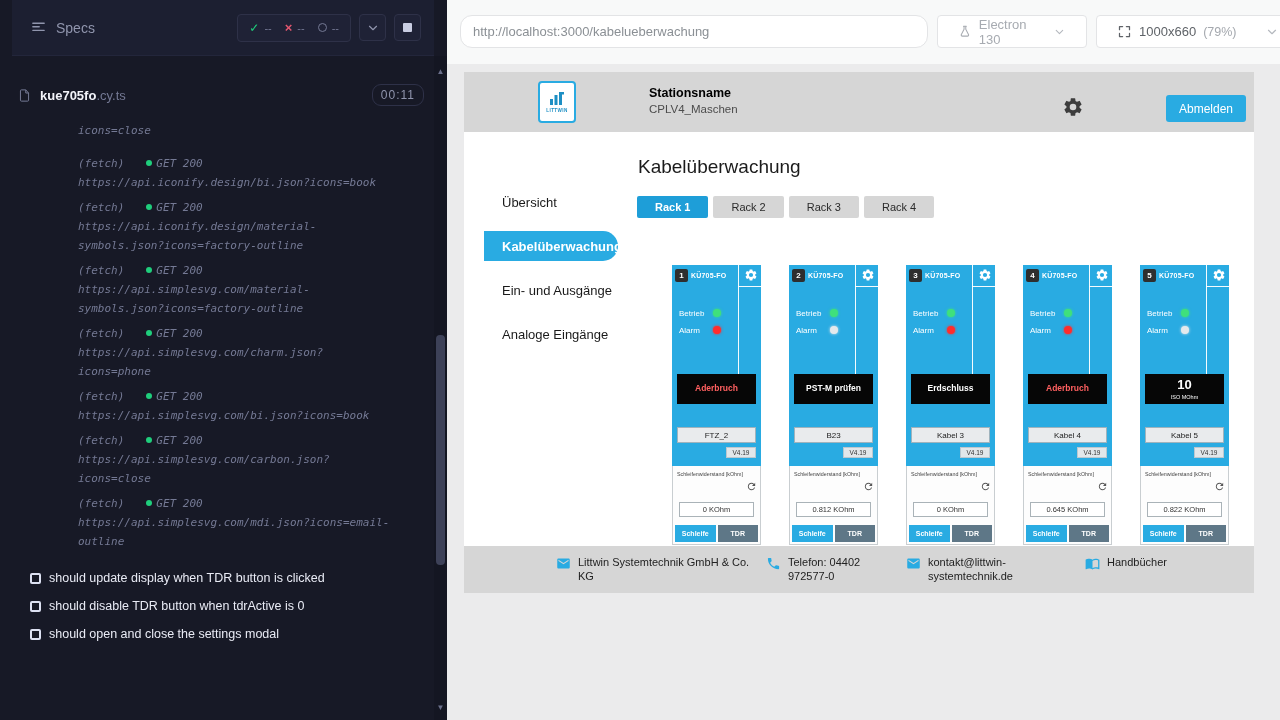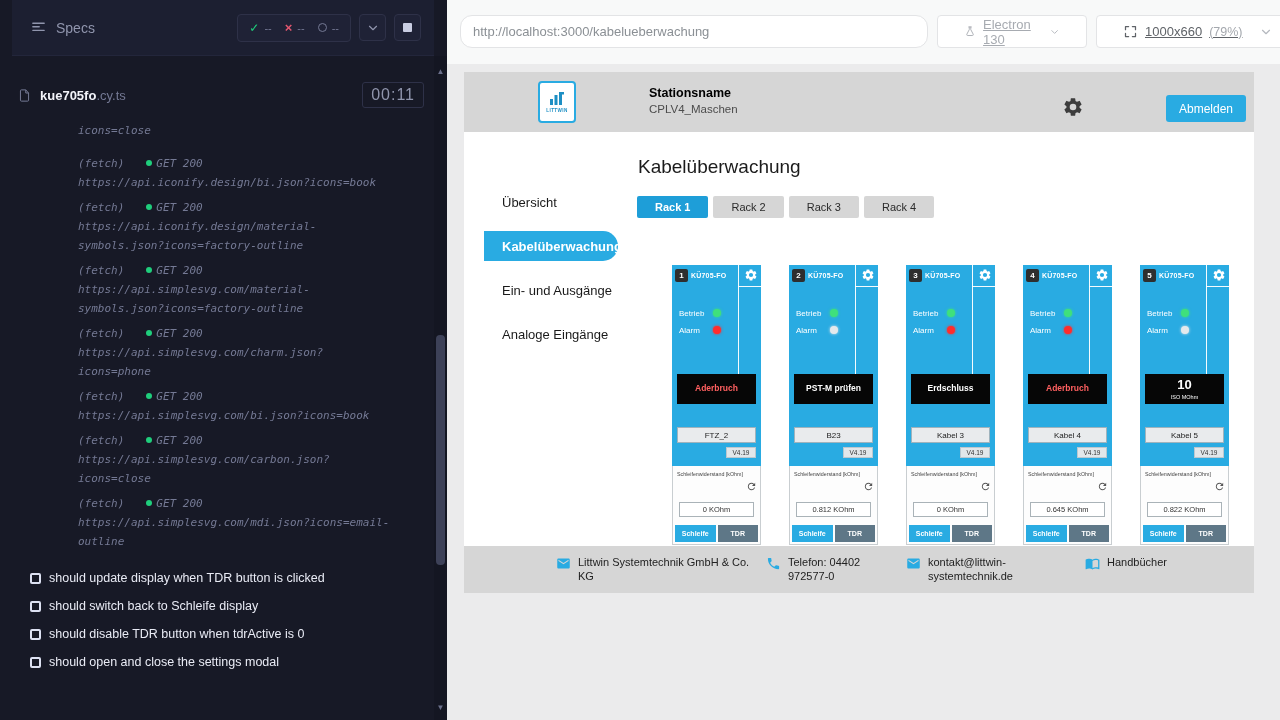--- a/index.html
+++ b/index.html
@@ -16,21 +16,21 @@
   .glyph-pass { color:#1fce7c; font-size:12px; }
   .glyph-fail { color:#e45770; font-size:13px; font-weight:bold; }
   .glyph-pend { width:9px; height:9px; border:1.5px solid #747994; border-radius:50%; }
   .icon-btn { width:27px; height:27px; border:1px solid #2e3148; background:#1f2236; border-radius:4px; display:flex; align-items:center; justify-content:center; color:#9095ad; cursor:pointer; }
   .stop-square { width:9px; height:9px; background:#c9cde2; border-radius:1px; }
 
   .spec-row { position:absolute; top:78px; left:0; right:13px; height:34px; display:flex; align-items:center; gap:8px; padding:0 10px 0 17px; }
   .spec-doc { color:#747994; }
   .spec-name { color:#f3f4fa; font-size:13px; font-weight:bold; }
   .spec-ext { color:#747994; font-size:13px; font-weight:normal; }
-  .timer { margin-left:auto; border:1px solid #2e3148; border-radius:3px; padding:3px 8px; font-size:16px; color:#9095ad; letter-spacing:1px; }
+  .timer { margin-left:auto; border:1px solid #2e3148; border-radius:9px; padding:3px 8px; font-size:12px; color:#9095ad; letter-spacing:1px; }
 
   .log { position:absolute; top:121px; left:78px; width:315px; font-family:"DejaVu Sans Mono",monospace; font-style:italic; font-size:11px; line-height:19px; color:#747994; overflow-wrap:break-word; }
   .log-partial { margin-bottom:14px; }
   .log-entry { margin-bottom:6px; }
   .log-head { white-space:nowrap; }
   .log-head .meth { margin-left:22px; }
   .dot { display:inline-block; width:6px; height:6px; border-radius:50%; background:#1fce7c; margin-right:4px; vertical-align:1px; }
 
   .tests { position:absolute; top:564px; left:0; right:13px; }
   .test-row { height:28px; display:flex; align-items:center; gap:8px; padding-left:30px; color:#e9ebf5; font-size:12.5px; cursor:pointer; }
@@ -38,21 +38,21 @@
 
   .scrollbar { position:absolute; right:0; top:56px; bottom:0; width:13px; background:#141622; }
   .sb-arrow { position:absolute; left:0; width:13px; height:16px; color:#6a6f8a; font-size:8px; line-height:16px; text-align:center; cursor:pointer; }
   .sb-up { top:8px; } .sb-down { bottom:4px; }
   .sb-thumb { position:absolute; left:2px; top:279px; width:9px; height:230px; background:#3d4158; border-radius:4px; cursor:pointer; }
 
   
   .aut { position:absolute; left:447px; top:0; width:833px; height:720px; background:#ebebec; }
   .chrome { position:absolute; top:0; left:0; right:0; height:64px; background:#f8f9f9; }
   .url-bar { position:absolute; left:13px; top:15px; width:468px; height:33px; border:1px solid #e3e4e6; border-radius:12px; background:#fff; color:#8b9095; font-size:13px; padding:0 12px; font-family:"Liberation Sans",sans-serif; outline:none; }
-  .chrome-box { position:absolute; top:15px; height:33px; border:1px solid #e3e4e6; border-radius:4px; background:#fff; display:flex; align-items:center; padding:0 26px; gap:7px; font-size:13px;text-decoration:underline; }
+  .chrome-box { position:absolute; top:15px; height:33px; border:1px solid #e3e4e6; border-radius:4px; background:#fff; display:flex; align-items:center; padding:0 20px; gap:7px; font-size:13px; }
   .browser-select { left:490px; width:150px; color:#a7abb1; }
   .viewport-box { left:649px; width:204px; color:#5f6368; }
   .viewport-box .zoom { color:#a4a8ae; font-size:12.5px; }
   .chev { margin-left:auto; color:#b4b8be; }
   .stage { position:absolute; top:64px; left:0; right:0; bottom:0; background:#ebebec; }
 
   
   .app { position:absolute; left:17px; top:8px; width:790px; height:521px; background:#fff; overflow:hidden; }
   .app-header { position:absolute; top:0; left:0; right:0; height:60px; background:#d6d6d6; }
   .logo { position:absolute; left:74px; top:9px; width:38px; height:42px; background:#fff; border:2px solid #29abe2; border-radius:4px; display:flex; flex-direction:column; align-items:center; justify-content:center; gap:2px; }
@@ -214,24 +214,20 @@
     <div class="log-entry">
       <div class="log-head"><span>(fetch)</span><span class="meth"><span class="dot"></span><span>GET 200</span></span></div>
       <div class="log-url">https://api.simplesvg.com/mdi.json?icons=email-outline</div>
     </div>
   </div>
 
   <div class="tests">
     <div class="test-row">
         <span class="test-box"></span>
         <span>should update display when TDR button is clicked</span>
-      </div>
-    <div class="test-row">
-        <span class="test-box"></span>
-        <span>should switch back to Schleife display</span>
       </div>
     <div class="test-row">
         <span class="test-box"></span>
         <span>should disable TDR button when tdrActive is 0</span>
       </div>
     <div class="test-row">
         <span class="test-box"></span>
         <span>should open and close the settings modal</span>
       </div>
   </div>

